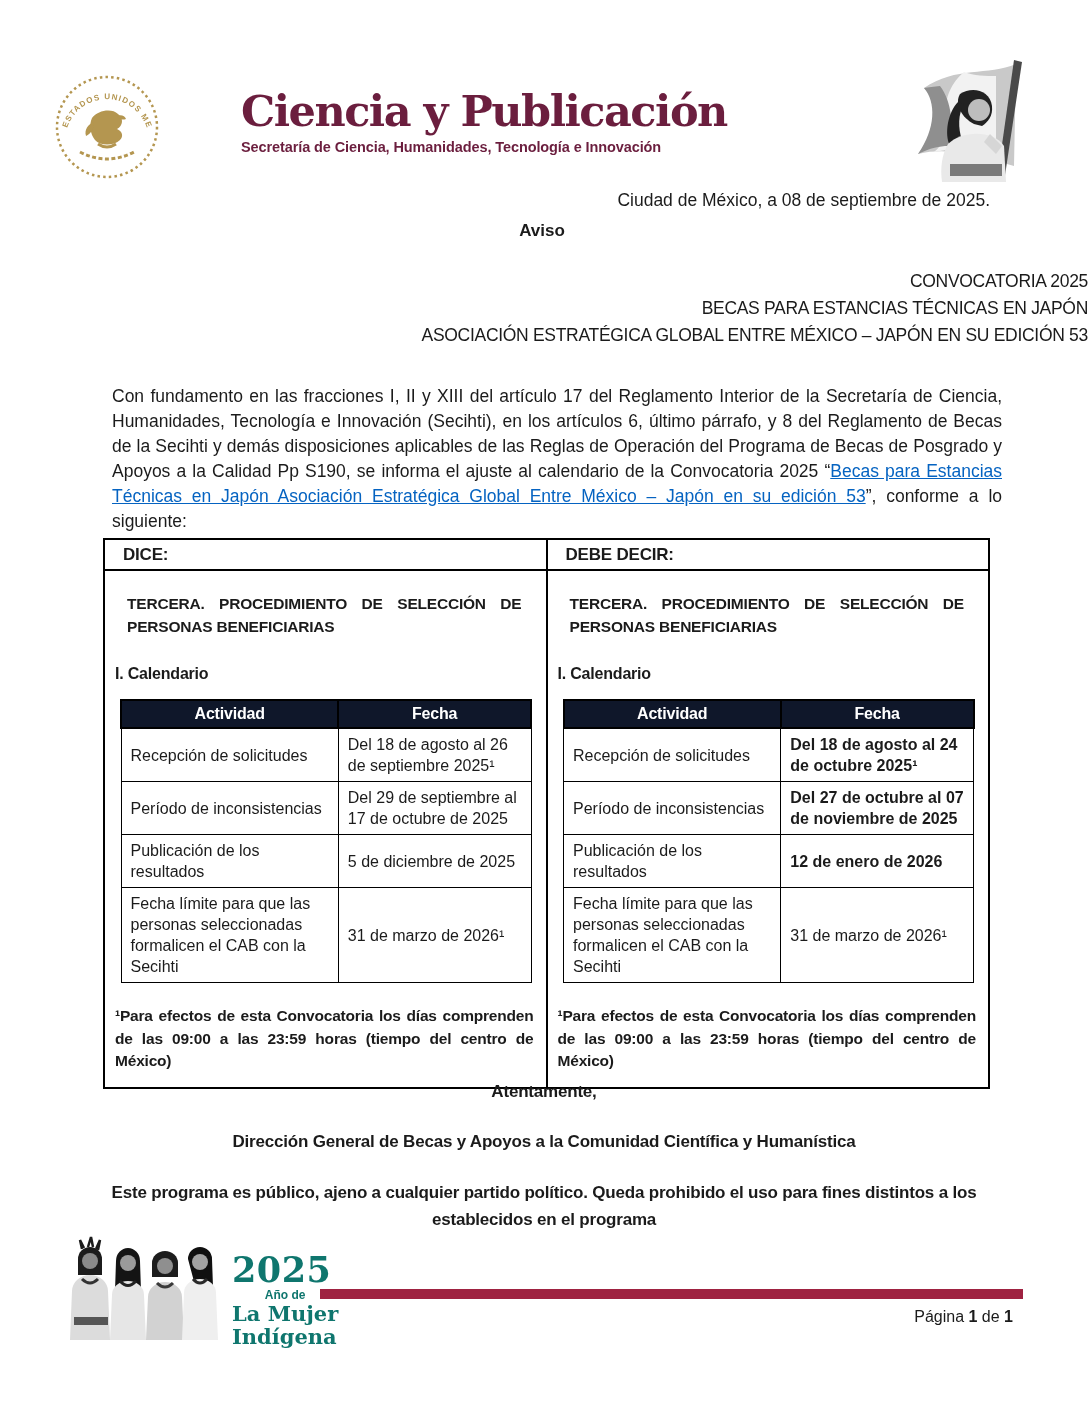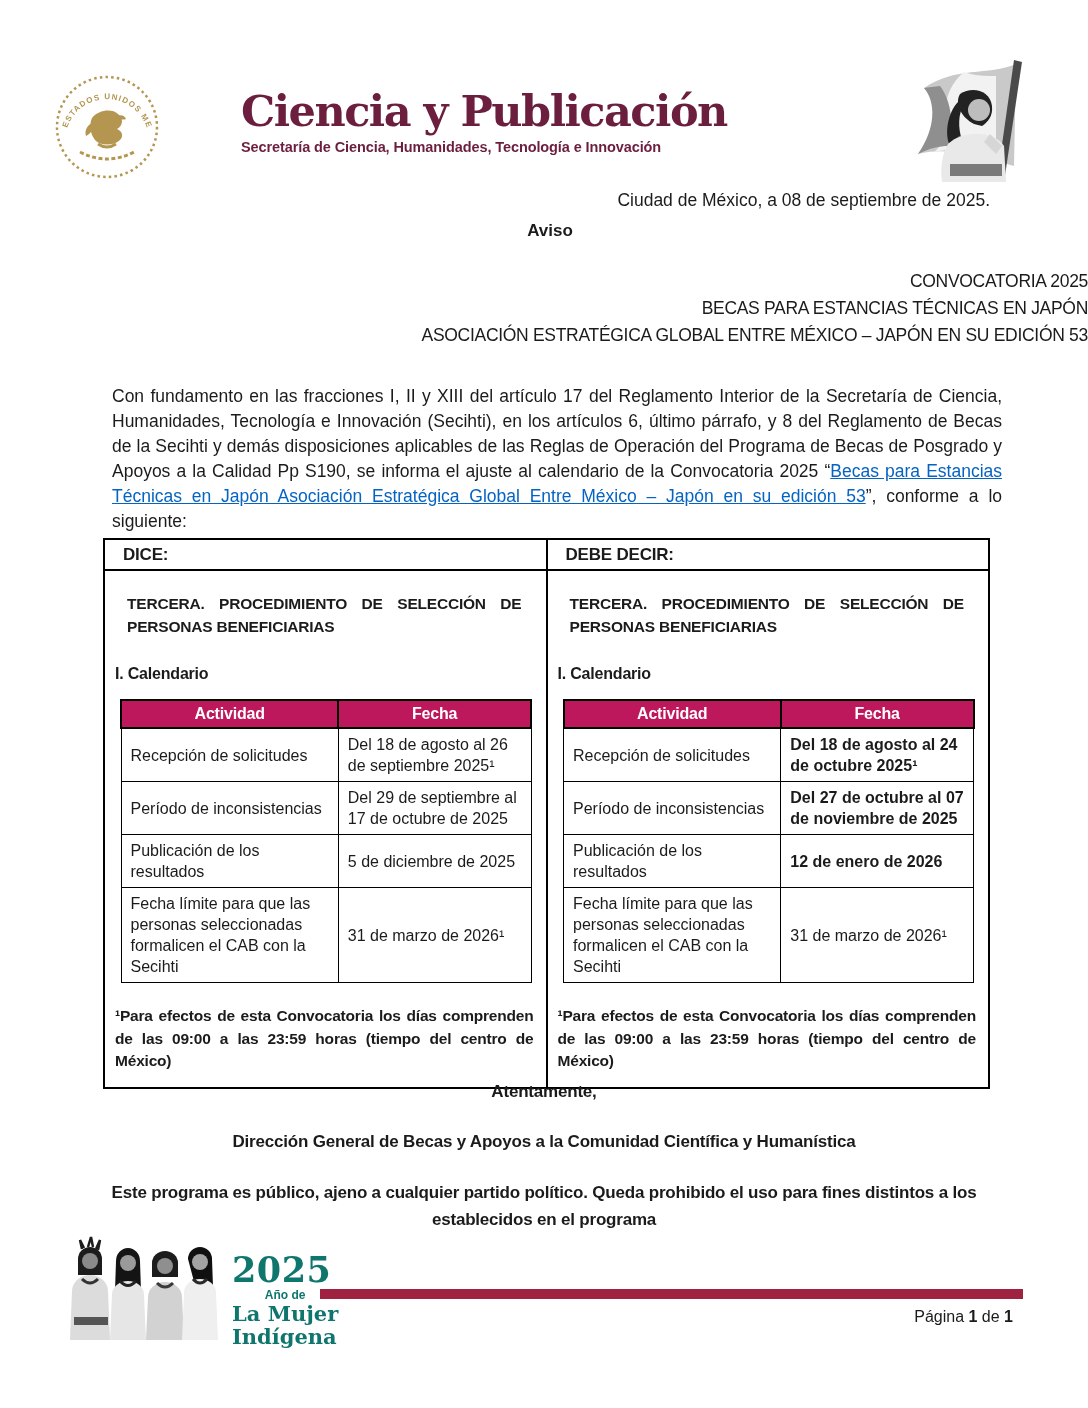--- a/index.html
+++ b/index.html
@@ -16,21 +16,21 @@
   .wordmark {
     font-family:"DejaVu Serif", serif; font-weight:bold;
     font-size:43px; color:#6B1E3E; letter-spacing:-1.5px; line-height:46px;
     white-space:nowrap;
   }
   .wordmark-sub {
     font-size:14.5px; font-weight:bold; color:#6B1E3E; margin-top:5px;
     letter-spacing:-0.1px; white-space:nowrap;
   }
   .date-line { left:98px; top:190px; width:892px; text-align:right; font-size:17.5px; }
-  .aviso { left:16px; top:221px; width:1068px; text-align:center; font-weight:bold; font-size:17px; }
+  .aviso { left:8px; top:221px; width:1068px; text-align:center; font-weight:bold; font-size:17px; }
 
   
   .title-block {
     left:0; top:268px; width:1088px; text-align:right;
     font-weight:normal; font-size:17.5px; line-height:27px; letter-spacing:-0.3px;
   }
 
   
   .intro {
     left:112px; top:366px; width:890px;
@@ -54,21 +54,21 @@
     font-weight:bold; font-size:15.5px; line-height:23px;
     text-align:justify; margin:12px; letter-spacing:-0.2px;
   }
   .cal-label { font-weight:bold; font-size:16px; margin:27px 0 0; letter-spacing:-0.2px; }
 
   .inner {
     border-collapse:collapse; table-layout:fixed;
     width:412px; margin:16px 0 0 5px;
   }
   .inner th {
-    background:#be185d; color:#ffffff; text-align:center;
+    background:#0f172a; color:#ffffff; text-align:center;
     font-size:16px; font-weight:bold; border:2px solid #000; height:27px;
   }
   .inner td {
     border:1.5px solid #000; font-size:16px; line-height:21px;
     padding:5px 9px; vertical-align:middle;
   }
   .fecha-bold { font-weight:bold; }
 
   .footnote {
     font-weight:bold; font-size:15.5px; line-height:22.5px;

